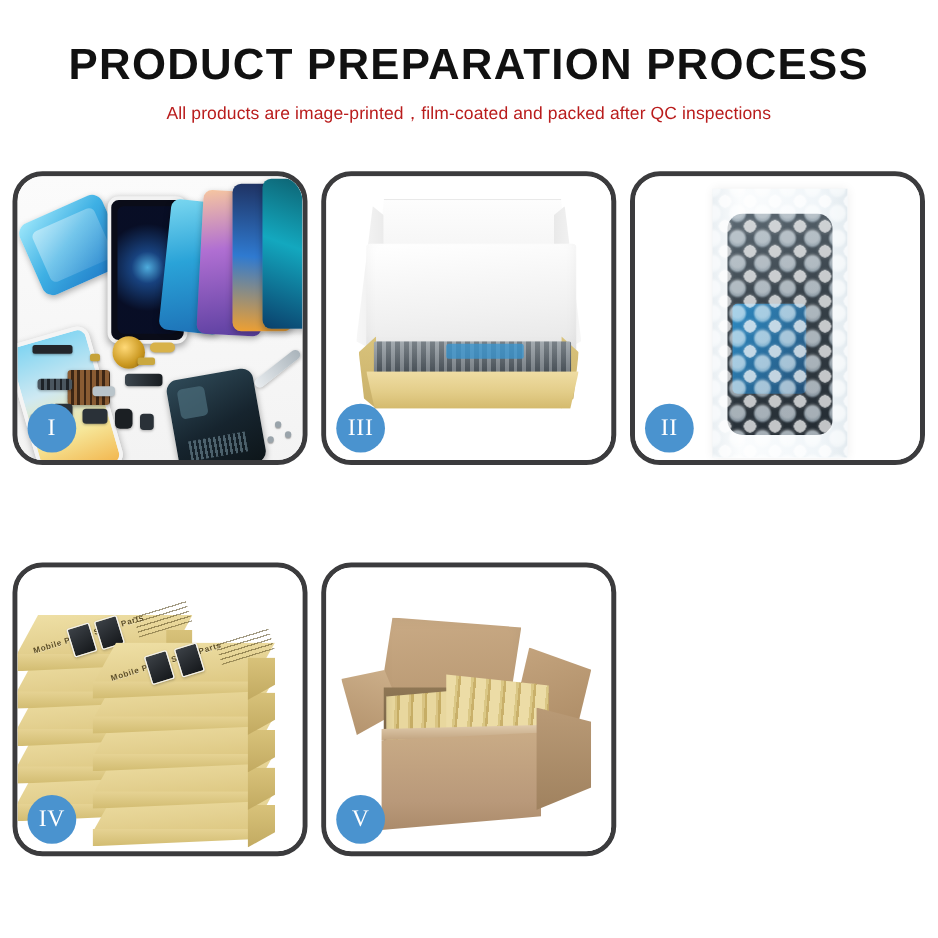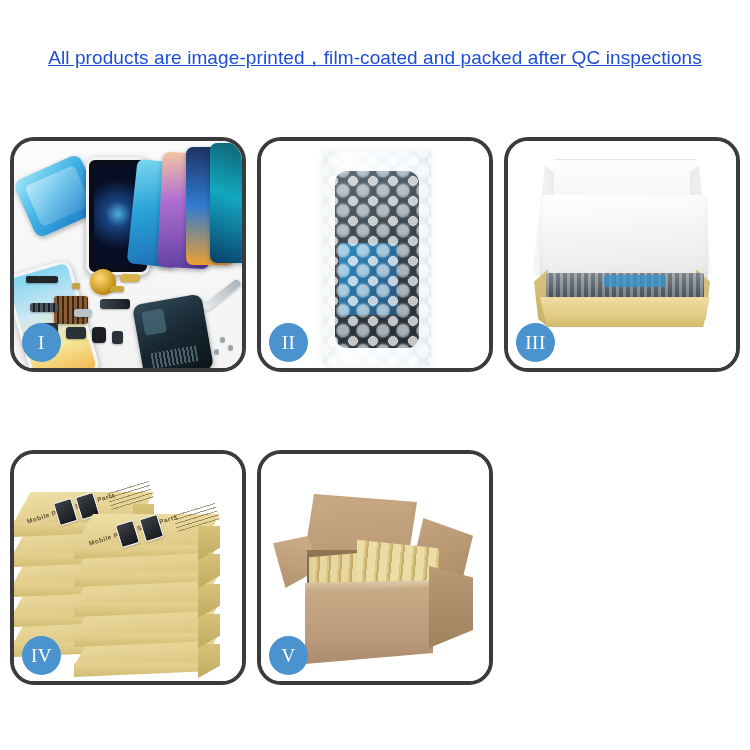--- a/index.html
+++ b/index.html
@@ -10,22 +10,22 @@
   }
   .page{width:750px;height:750px;position:relative;}
 
   
   .header{padding-top:34px;text-align:center;}
   .title{
     font-size:35px;font-weight:700;color:#111111;
     letter-spacing:1.0px;line-height:1.05;white-space:nowrap;
   }
   .subtitle{
-    margin-top:11px;font-size:19px;color:#1d4ed8;font-weight:400;
-    letter-spacing:.1px;white-space:nowrap;text-decoration:underline;
+    margin-top:11px;font-size:14px;color:#b91c1c;font-weight:400;
+    letter-spacing:.1px;white-space:nowrap;
   }
 
   
   .grid{
     position:absolute;left:10px;top:137px;
     width:730px;height:550px;
     display:grid;
     grid-template-columns:repeat(3,236px);
     grid-template-rows:repeat(2,235px);
     column-gap:11px;row-gap:78px;
@@ -334,20 +334,21 @@
     background:linear-gradient(160deg,rgba(255,255,255,.9),rgba(255,255,255,0));
     clip-path:polygon(10% 0,100% 30%,72% 100%,0 44%);
   }
 </style>
 </head>
 <body>
 
 <div class="page">
 
   <div class="header">
+    <div class="title">PRODUCT PREPARATION PROCESS</div>
     <div class="subtitle">All products are image-printed，film-coated and packed after QC inspections</div>
   </div>
 
   <div class="grid">
 
     <div class="panel">
       <div class="photo p1">
         <div class="film"></div>
         <div class="scr front">
             <div class="jelly"></div>
@@ -374,42 +375,42 @@
         <div class="flex f8"></div>
         <div class="tool"></div>
         <div class="screw" style="left:206px;top:196px"></div>
         <div class="screw" style="left:214px;top:204px"></div>
         <div class="screw" style="left:200px;top:208px"></div>
       </div>
       <div class="badge">I</div>
     </div>
 
     <div class="panel">
-      <div class="photo p2">
-        <div class="wrap">
-          <div class="inner"></div>
-          <div class="bubbles"></div>
-          <div class="bubbles2"></div>
-        </div>
-      </div>
-      <div class="badge">II</div>
-    </div>
-
-    <div class="panel">
       <div class="photo p3">
         <div class="b3lidback"></div>
         <div class="b3flapL"></div>
         <div class="b3flapR"></div>
         <div class="b3foam"></div>
         <div class="b3leftside"></div>
         <div class="b3rightside"></div>
         <div class="b3content"></div>
         <div class="b3front"></div>
       </div>
       <div class="badge">III</div>
+    </div>
+
+    <div class="panel">
+      <div class="photo p2">
+        <div class="wrap">
+          <div class="inner"></div>
+          <div class="bubbles"></div>
+          <div class="bubbles2"></div>
+        </div>
+      </div>
+      <div class="badge">II</div>
     </div>
 
     <div class="panel">
       <div class="photo p4">
         <div class="stackwrap">
 
           <div class="sbox" style="left:2px;top:148px;width:142px;height:46px;">
             <div class="top"></div>
               <div class="front"></div>
               <div class="side"></div>

